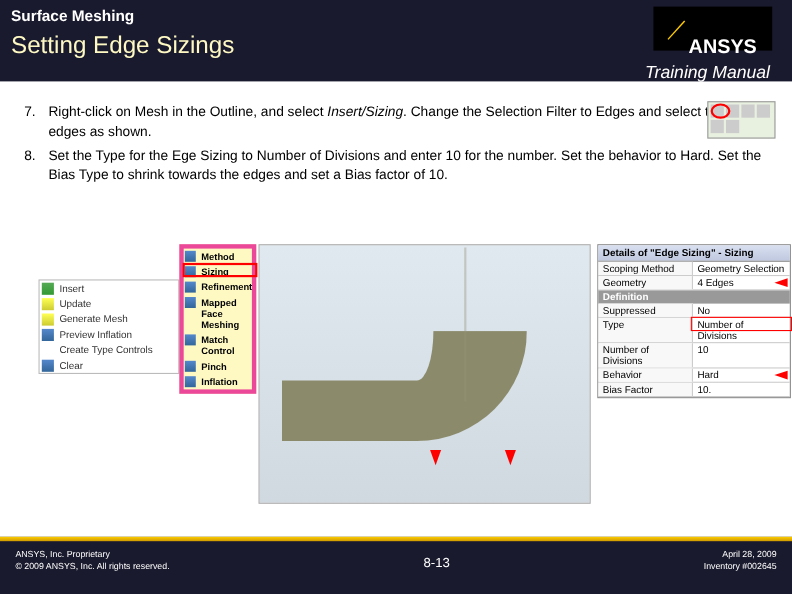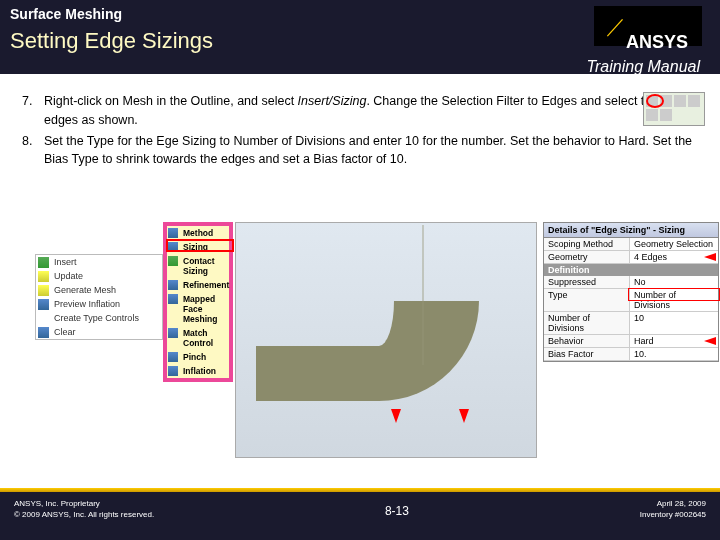--- a/index.html
+++ b/index.html
@@ -107,21 +107,20 @@
     <div class="item"><span class="icon yellow"></span><span>Update</span></div>
     <div class="item"><span class="icon yellow"></span><span>Generate Mesh</span></div>
     <div class="item"><span class="icon blue"></span><span>Preview Inflation</span></div>
     <div class="item"><span>Create Type Controls</span></div>
     <div class="item"><span class="icon blue"></span><span>Clear</span></div>
   </div>
 
   <div class="sub-menu">
     <div class="item"><span class="icon blue"></span><span>Method</span></div>
     <div class="item"><span class="icon blue"></span><span>Sizing</span><div class="red-box-sizing" style="left:-1px;top:-1px"></div></div>
-    <div class="item"><span class="icon green"></span><span>Contact Sizing</span></div>
     <div class="item"><span class="icon blue"></span><span>Refinement</span></div>
     <div class="item"><span class="icon blue"></span><span>Mapped Face Meshing</span></div>
     <div class="item"><span class="icon blue"></span><span>Match Control</span></div>
     <div class="item"><span class="icon blue"></span><span>Pinch</span></div>
     <div class="item"><span class="icon blue"></span><span>Inflation</span></div>
   </div>
 
   <div class="viewport">
     <div class="outer-pipe"></div>
     <div class="bend"></div>

